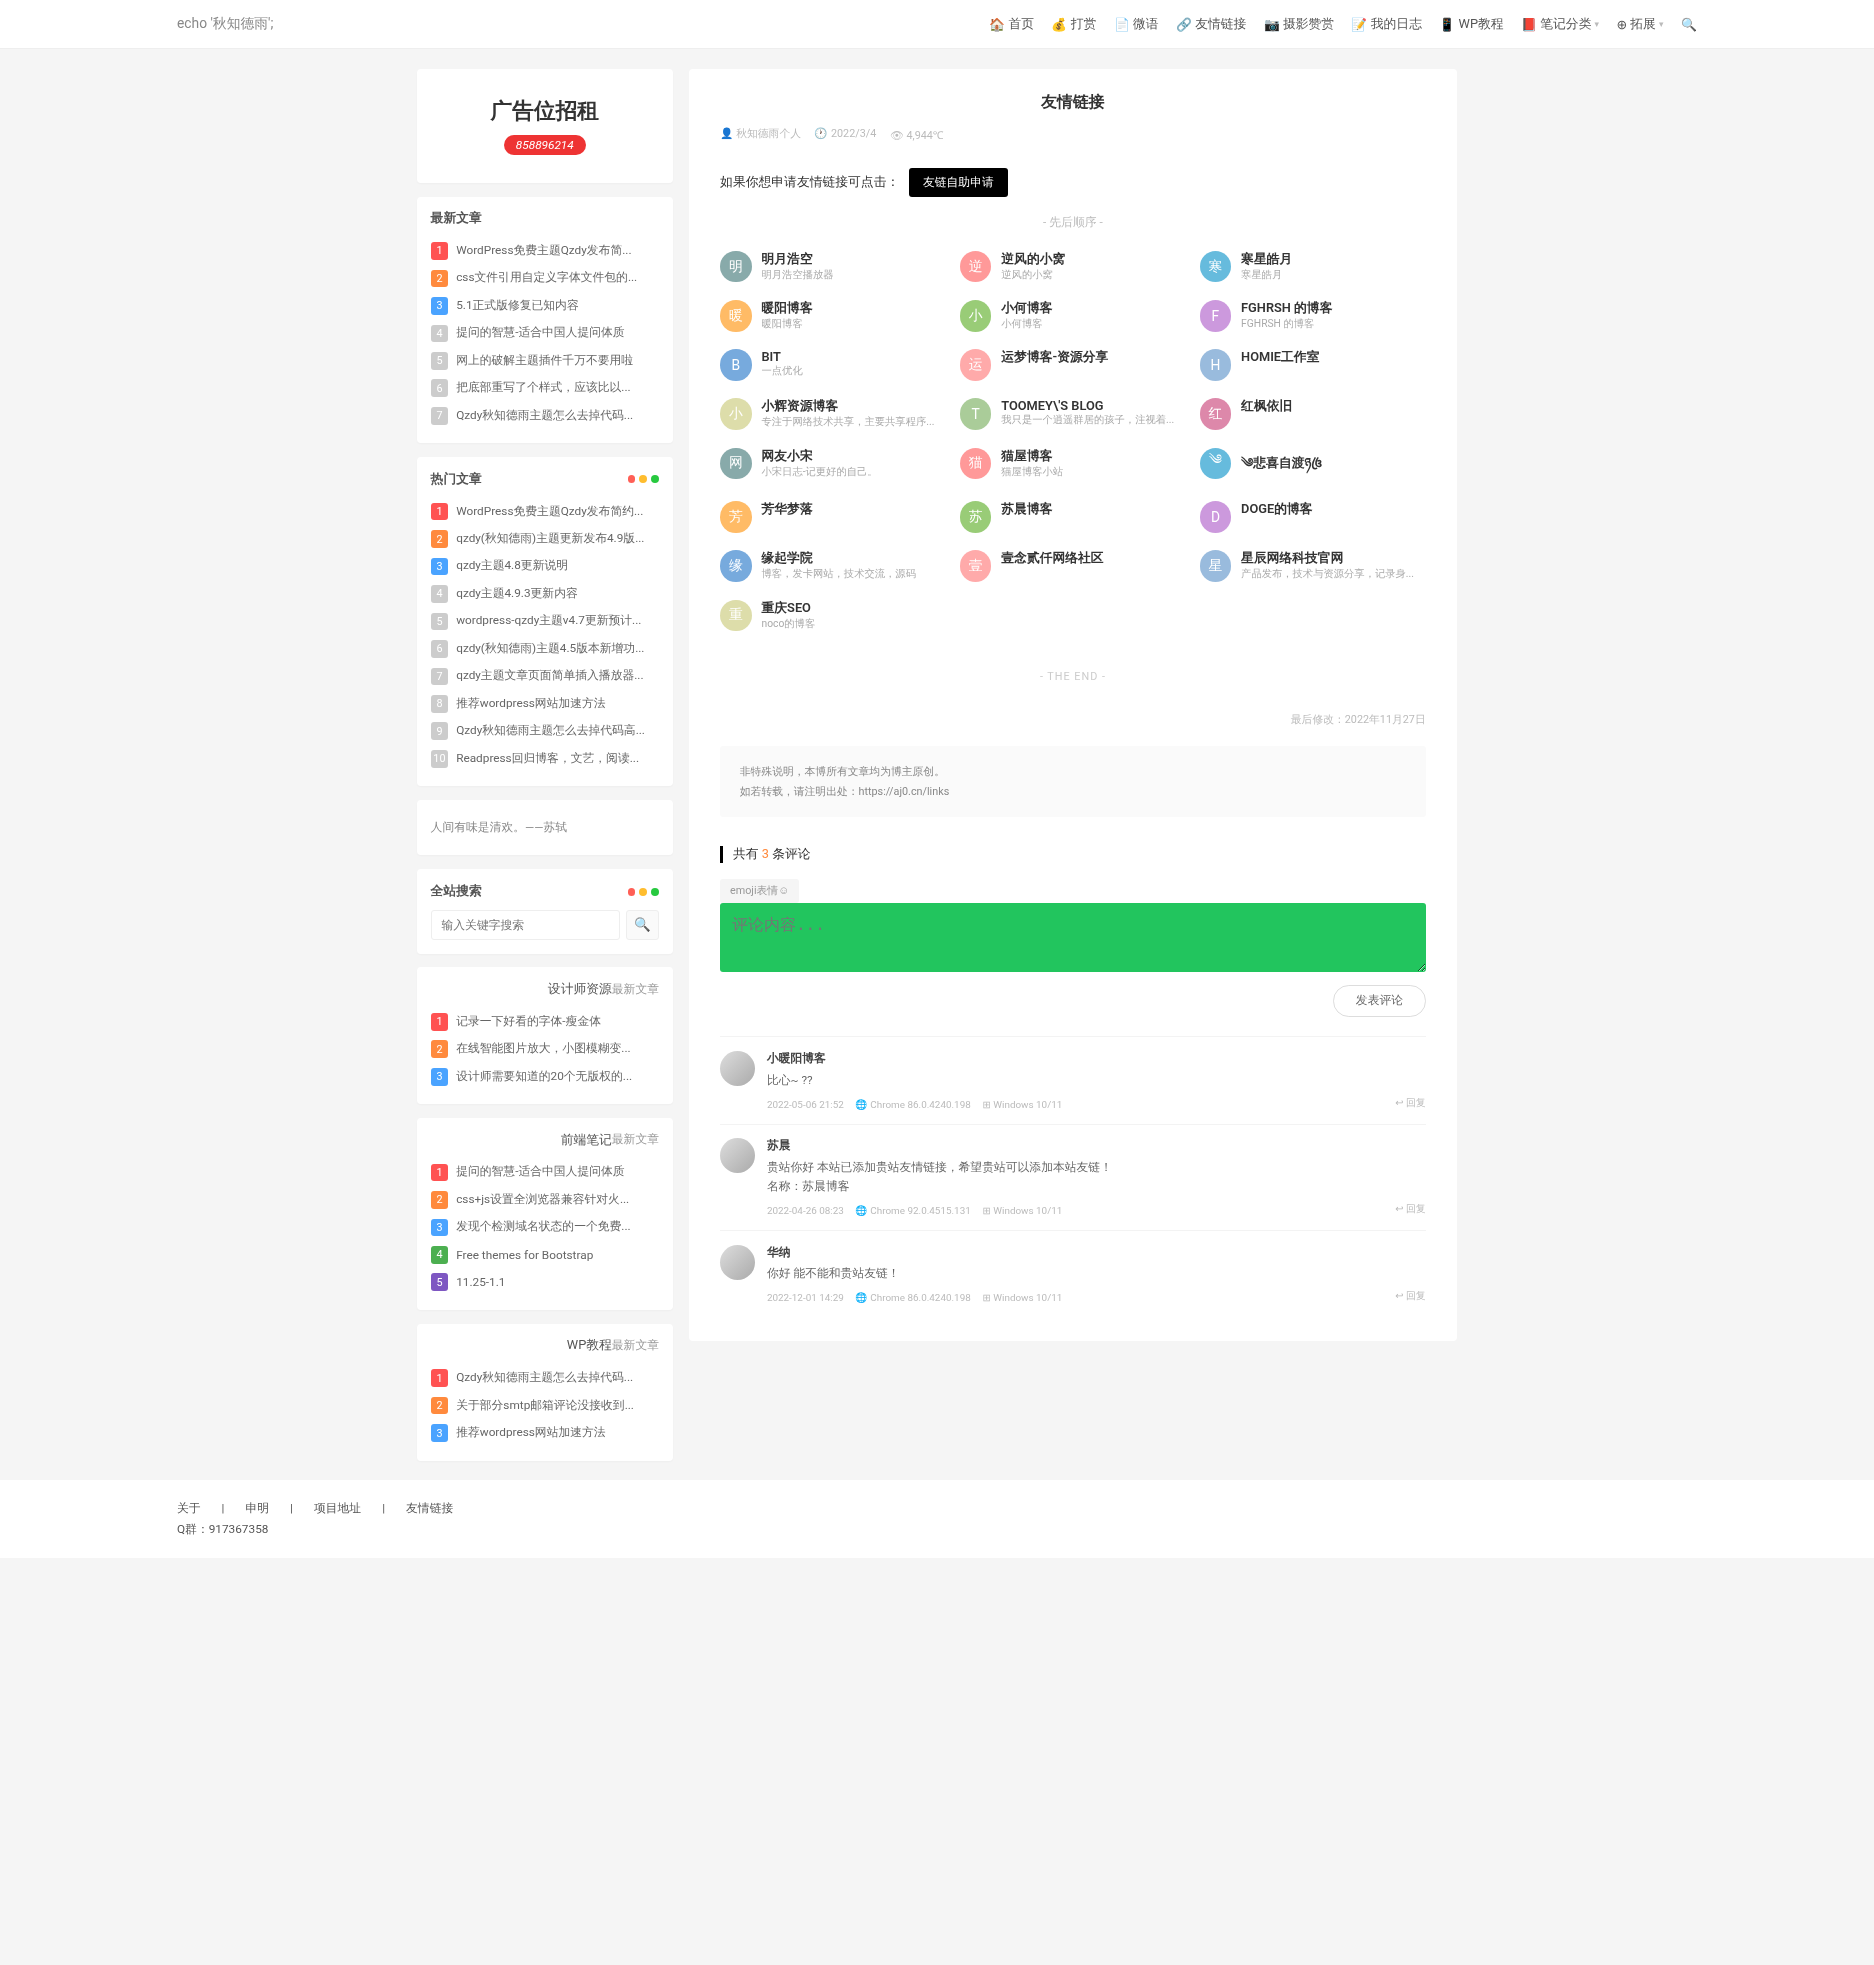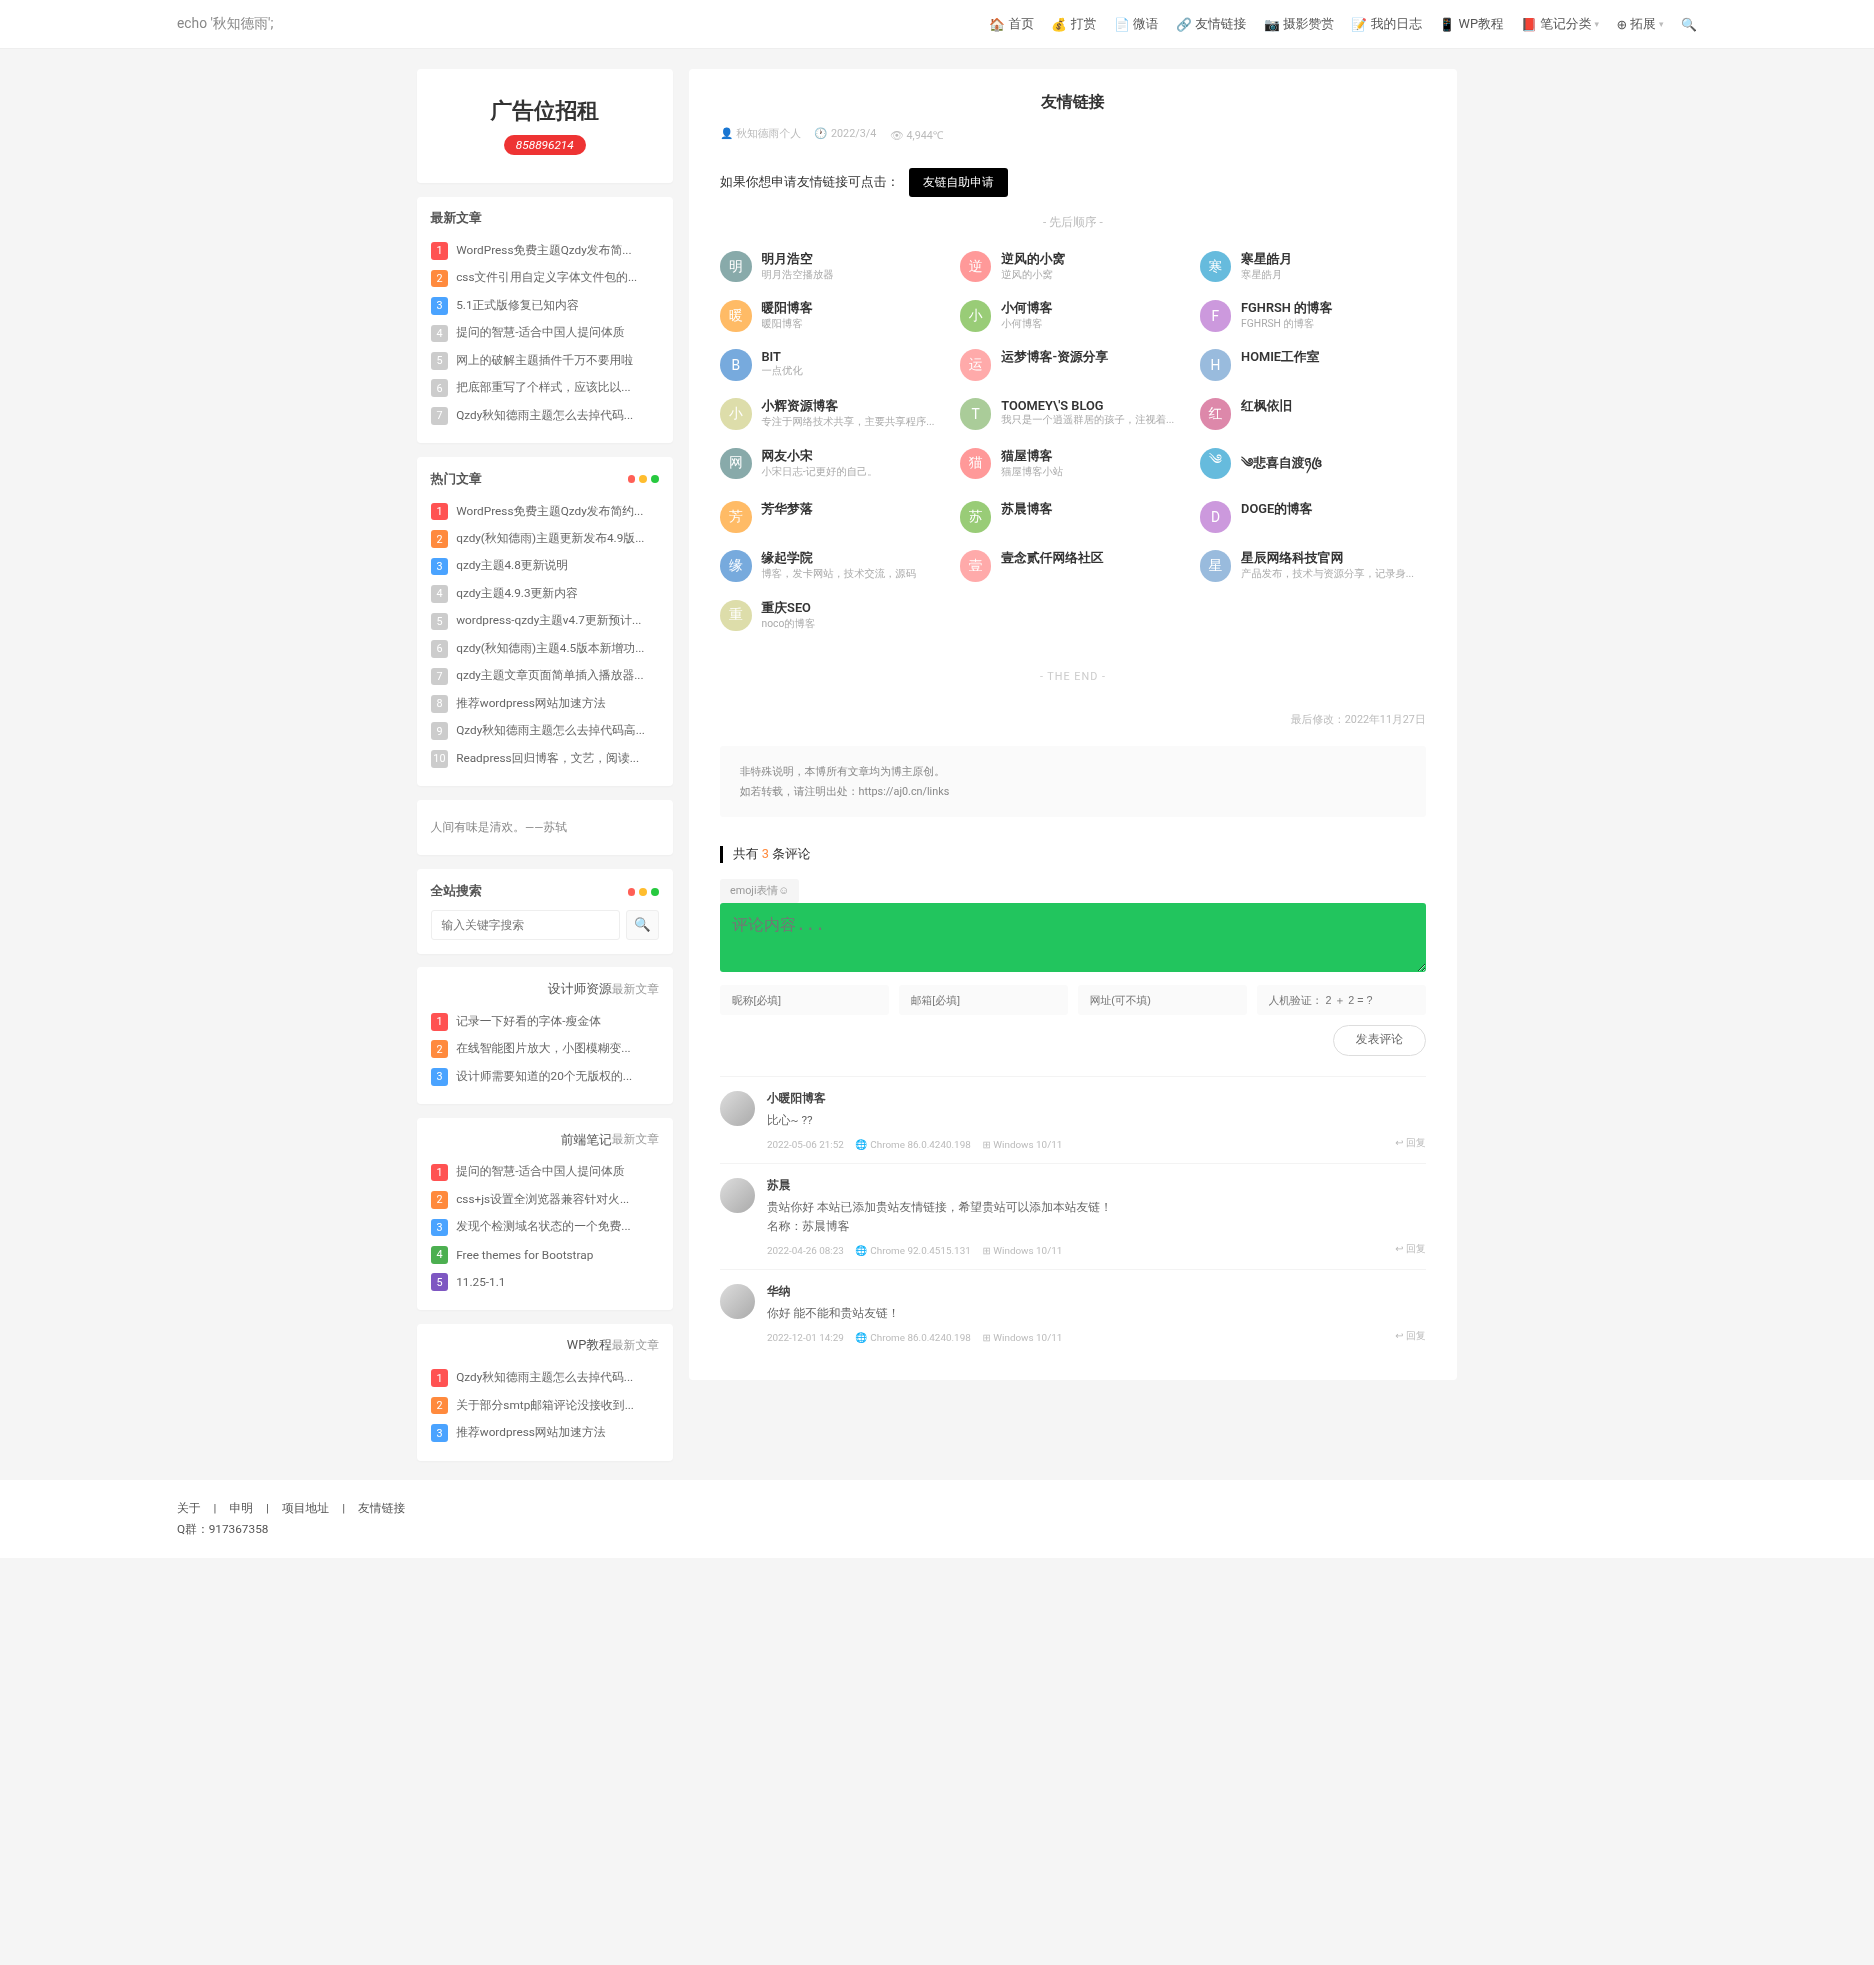--- a/index.html
+++ b/index.html
@@ -60,21 +60,21 @@
 .comments-list{margin-top:19.7px}
 .comment{display:flex;gap:11.8px;padding:13.8px 0;border-top:1px solid #f3f3f3}
 .comment-avatar{width:35px;height:35px;border-radius:50%;background:linear-gradient(135deg,#ddd,#aaa);flex-shrink:0}
 .comment-body{flex:1}
 .comment-author{font-size:11.8px;font-weight:600;color:#444;margin-bottom:3.9px}
 .comment-text{font-size:11.8px;color:#666;line-height:1.6;margin-bottom:5.9px}
 .comment-meta{font-size:9.9px;color:#bbb;display:flex;gap:11.8px;align-items:center}
 .comment-reply{font-size:9.9px;color:#bbb;cursor:pointer}
 .comment-row{display:flex;justify-content:space-between;align-items:flex-end}
 .footer{background:#fff;padding:17.7px 177px;font-size:11.8px;line-height:1.8;color:#555;max-width:none}
-.footer .row{display:flex;gap:13px}
+.footer .row{display:flex;gap:21px}
 .footer a{color:#555}
 </style>
 </head>
 <body>
 
 <div class="topbar">
   <div class="logo">echo '秋知德雨';</div>
   <div class="nav" id="nav">
       <div class="nav-item">
         <span class="emoji">🏠</span>
@@ -481,26 +481,20 @@
         <div>非特殊说明，本博所有文章均为博主原创。</div>
         <div><span>如若转载，请注明出处：</span><a>https://aj0.cn/links</a></div>
       </div>
 
       <div class="comment-section">
         <div class="comment-title">
           <span>共有 </span><span class="n">3</span><span> 条评论</span>
         </div>
         <span class="emoji-btn">emoji表情☺</span>
         <textarea class="comment-textarea" placeholder="评论内容..." style=""></textarea>
-        <div class="comment-fields">
-          <input placeholder="昵称[必填]" style="">
-          <input placeholder="邮箱[必填]" style="">
-          <input placeholder="网址(可不填)" style="">
-          <input placeholder="人机验证： 2 ＋ 2 = ?" style="">
-        </div>
         <div class="submit-row">
           <button class="submit-btn">发表评论</button>
         </div>
         <div class="comments-list" id="comments-list">
             <div class="comment">
               <div class="comment-avatar"></div>
   <div class="comment-body">
     <div class="comment-author">小暖阳博客</div>
     <div class="comment-text">比心~ ??</div>
     <div class="comment-row">

